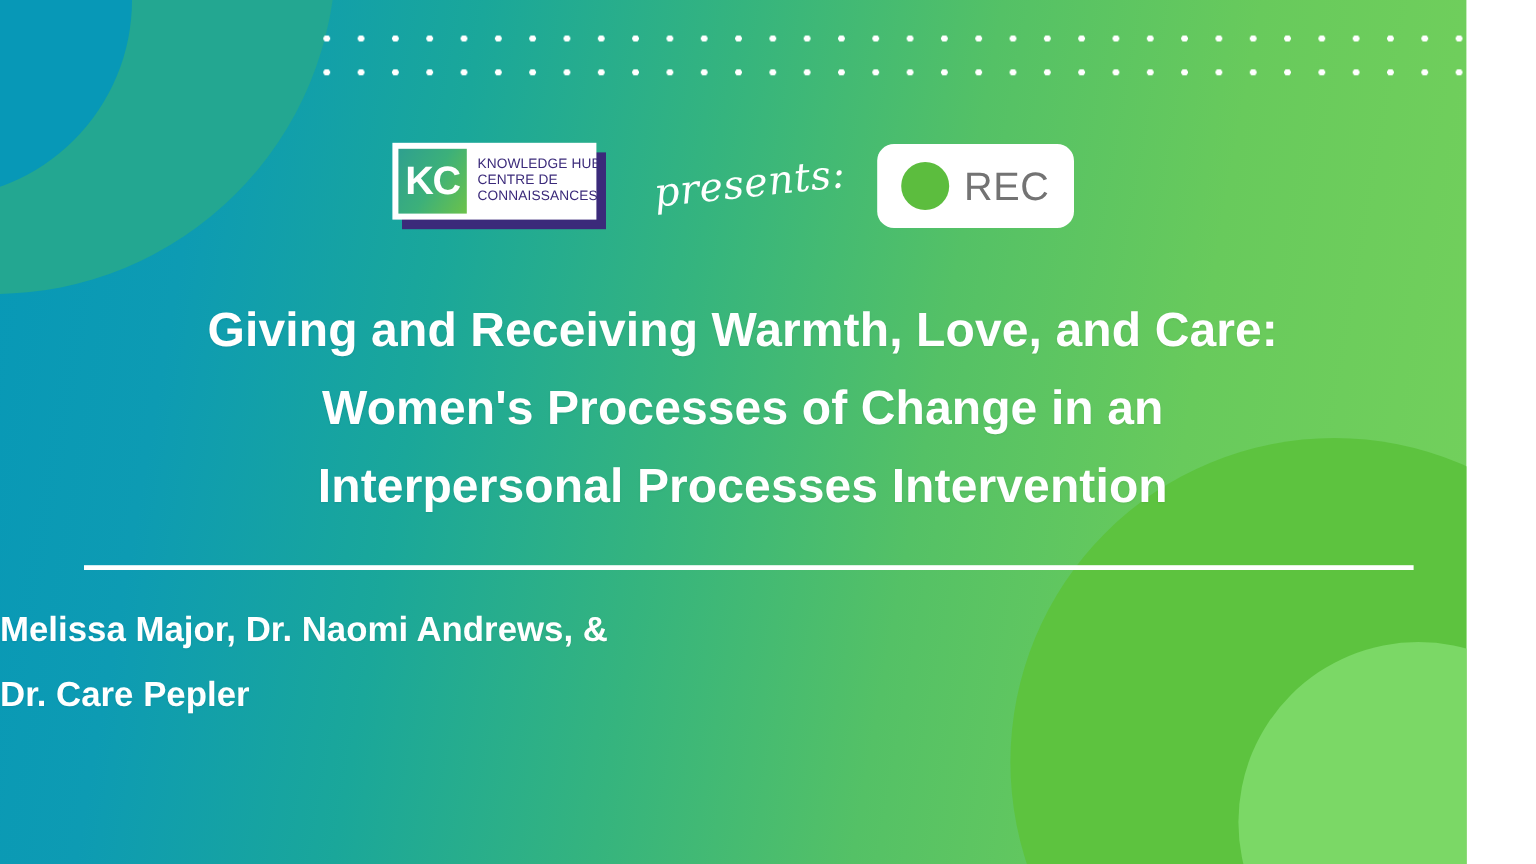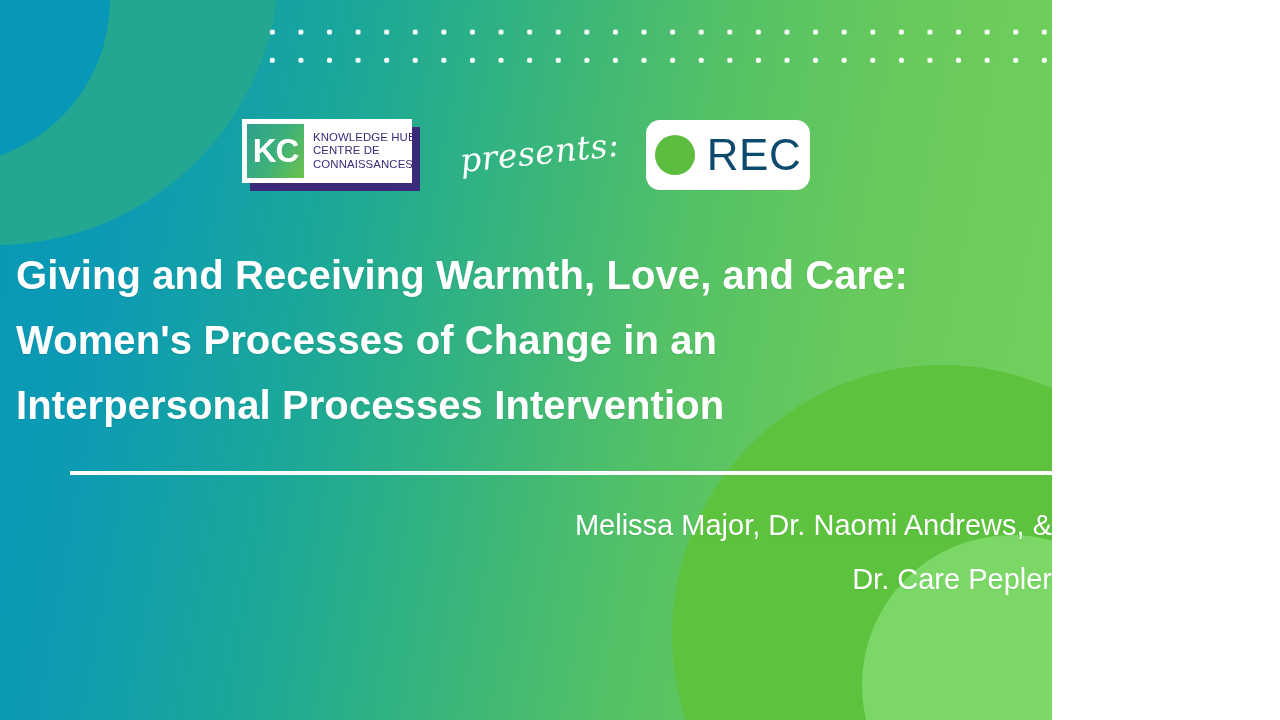--- a/index.html
+++ b/index.html
@@ -1,21 +1,21 @@
 <!DOCTYPE html>
 <html><head>
 <meta charset="utf-8">
 <style>
   * { margin:0; padding:0; box-sizing:border-box; }
   html, body {
     width:1280px; height:720px; overflow:hidden;
     font-family:"Liberation Sans", sans-serif;
   }
   #slide {
-    position:relative; width:1052px; height:720px; overflow:hidden;
+    position:relative; width:1222px; height:720px; overflow:hidden;
     background: linear-gradient(100deg,
         #0798b7 0%,
         #0d9bb3 14%,
         #1aa79a 30%,
         #35b47e 46%,
         #54c166 62%,
         #68ca5c 78%,
         #74d15c 100%);
   }
   
@@ -78,43 +78,43 @@
     transform:rotate(-6deg); margin:0 26px 0 40px;
     letter-spacing:0.5px; padding-bottom:6px;
   }
   
   #rec-logo {
     width:164px; height:70px; background:#ffffff; border-radius:14px;
     display:flex; align-items:center; justify-content:center; gap:12px;
   }
   #rec-dot { width:40px; height:40px; border-radius:50%; background:#5cbd3e; }
   #rec-label {
-    color:#0c4a6e; font-size:44px; font-weight:400; letter-spacing:0.5px;
+    color:#737373; font-size:33px; font-weight:400; letter-spacing:0.5px;
     font-family:"Liberation Sans", sans-serif; line-height:1;
   }
   
   #title-block {
     position:absolute; left:16px; right:0; top:243px;
-    color:#ffffff;
+    text-align:center; color:#ffffff;
     font-size:40px; font-weight:700; line-height:65px;
     letter-spacing:0.1px;
     font-family:"Liberation Sans", sans-serif;
     text-shadow:0 1px 2px rgba(0,0,0,0.07);
   }
   #title-block .tline { display:block; }
   
   #divider {
     position:absolute; left:70px; top:471px; width:1108px; height:4px;
     background:#ffffff;
   }
   
   #presenter-block {
     position:absolute; left:0; right:0; top:498px;
-    text-align:right; color:#ffffff;
-    font-size:29px; font-weight:400; line-height:54px;
+    text-align:left; color:#ffffff;
+    font-size:29px; font-weight:700; line-height:54px;
     font-family:"Liberation Sans", sans-serif;
     text-shadow:0 1px 2px rgba(0,0,0,0.06);
   }
   #presenter-block .pline { display:block; }
 </style>
 </head>
 <body>
 
 <div id="slide">
 

